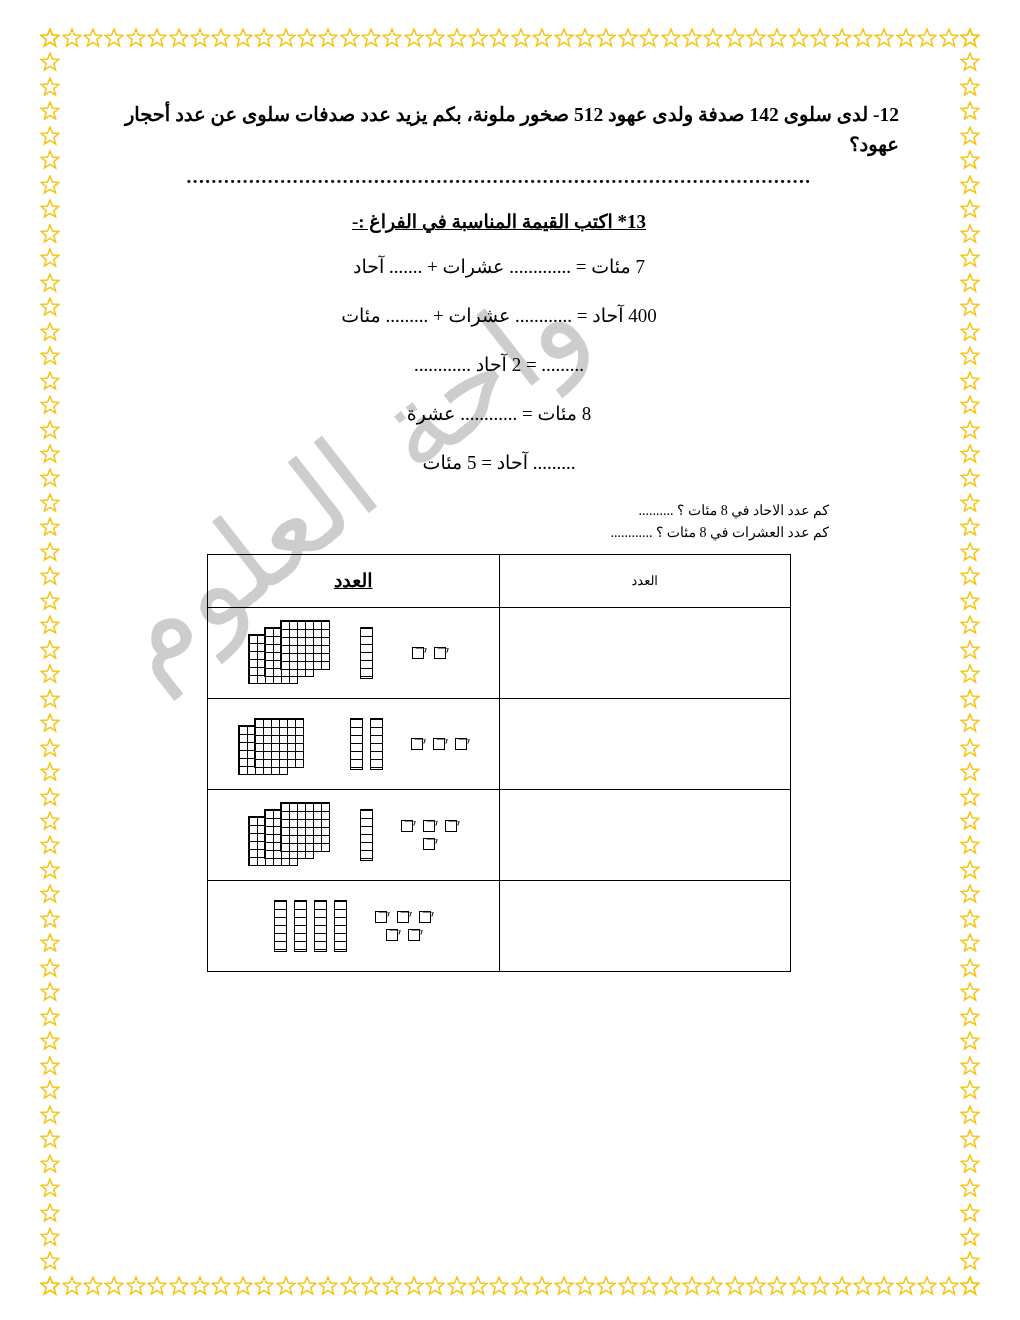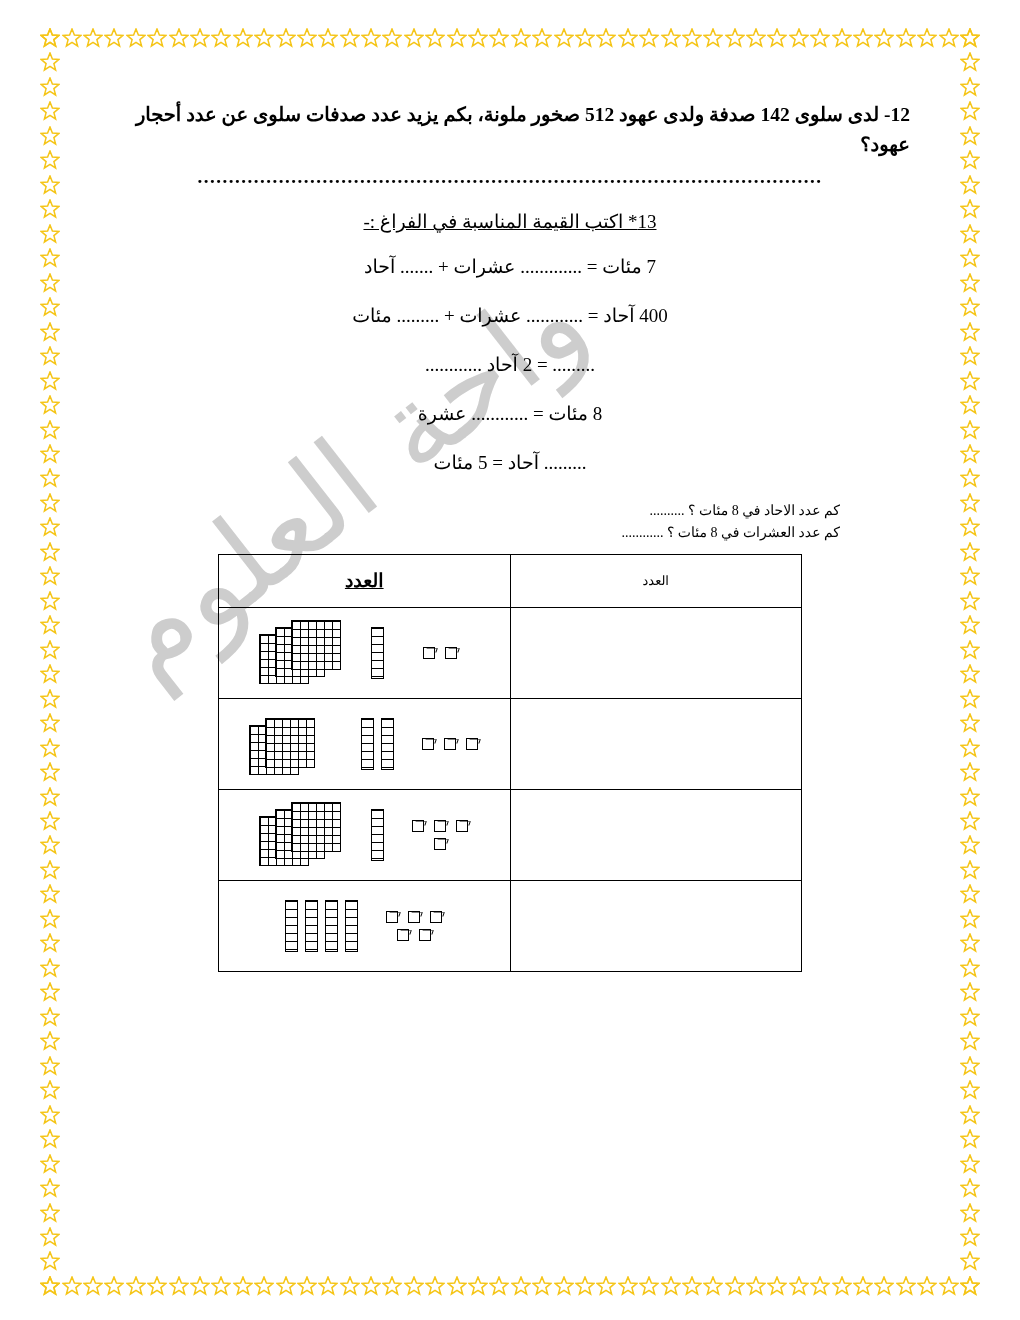--- a/index.html
+++ b/index.html
@@ -67,21 +67,21 @@
     opacity: .75;
     white-space: nowrap;
     pointer-events: none;
     user-select: none;
     letter-spacing: 2px;
   }
 
   
   .content {
     position: absolute;
-    left: 110px;
+    left: 99px;
     top: 100px;
     width: 800px;
     z-index: 3;
   }
 
   .q12 {
     font-weight: bold;
     font-size: 19.5px;
     line-height: 1.55;
     text-align: right;
@@ -99,21 +99,21 @@
     overflow: hidden;
     white-space: nowrap;
   }
 
   .q13 {
     font-size: 19px;
     direction: rtl;
     text-align: center;
     margin: 0 0 22px 0;
   }
-  .q13 .underline { text-decoration: underline; }
+  .q13 .underline { text-decoration: underline; font-weight: bold; }
 
   .blank-line {
     font-size: 19px;
     direction: rtl;
     text-align: center;
     margin: 0 0 26px 0;
     white-space: nowrap;
   }
 
   .howmany-block {

